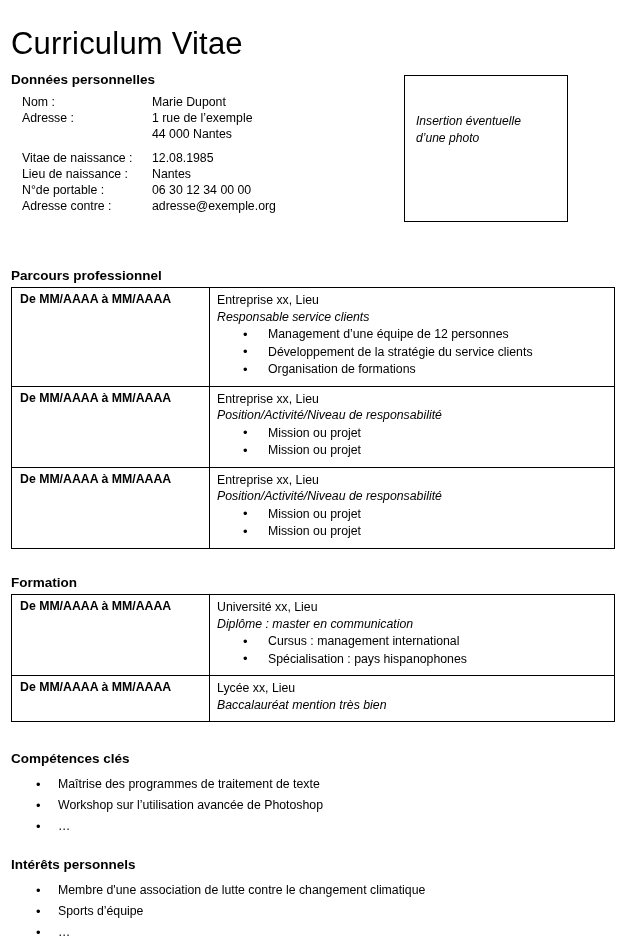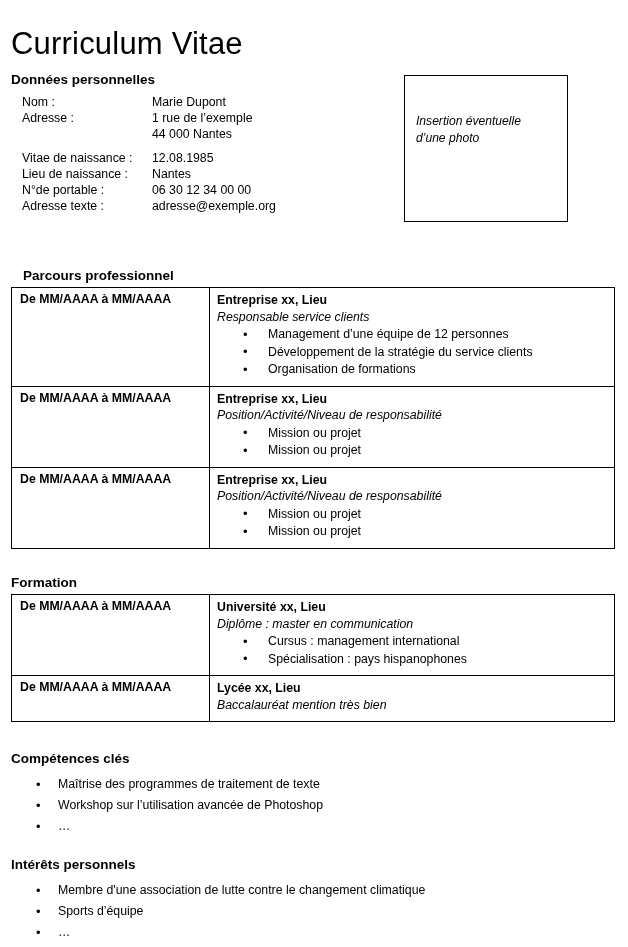--- a/index.html
+++ b/index.html
@@ -40,21 +40,21 @@
   
   .section-heading {
     position: absolute;
     left: 11px;
     font-size: 13.5px;
     font-weight: bold;
     line-height: 1.2;
     white-space: nowrap;
   }
   #h-donnees      { top: 61px; }
-  #h-parcours     { top: 257px; margin-left: 12px; }
+  #h-parcours     { top: 257px; }
   #h-formation    { top: 564px; }
   #h-competences  { top: 740px; }
   #h-interets     { top: 846px; }
 
   
   .personal {
     position: absolute;
     left: 22px;
     top: 94px;
     font-size: 12.3px;
@@ -115,21 +115,21 @@
     width: 189px;
     font-weight: bold;
     padding: 4px 0 4px 8px;
     white-space: nowrap;
   }
   table.cv-table td.col-body {
     padding: 4px 6px 7px 7px;
   }
 
   .ent-title {
-    font-weight: bold;
+    font-weight: normal;
     line-height: 16.5px;
   }
   .ent-sub {
     font-style: italic;
     line-height: 17.5px;
   }
   ul.cell-bullets {
     list-style: none;
     margin: 0;
     padding: 0;
@@ -200,21 +200,21 @@
       </div>
       <div class="prow">
         <span class="plabel">Lieu de naissance :</span>
         <span class="pvalue">Nantes</span>
       </div>
       <div class="prow">
         <span class="plabel">N°de portable :</span>
         <span class="pvalue">06 30 12 34 00 00</span>
       </div>
       <div class="prow">
-        <span class="plabel">Adresse texte :</span>
+        <span class="plabel">Adresse contre :</span>
         <span class="pvalue">adresse@exemple.org</span>
       </div>
     </div>
 
   <div class="photo-box">
     <div class="ph-text">
         <div>Insertion éventuelle</div>
         <div>d’une photo</div>
       </div>
   </div>

